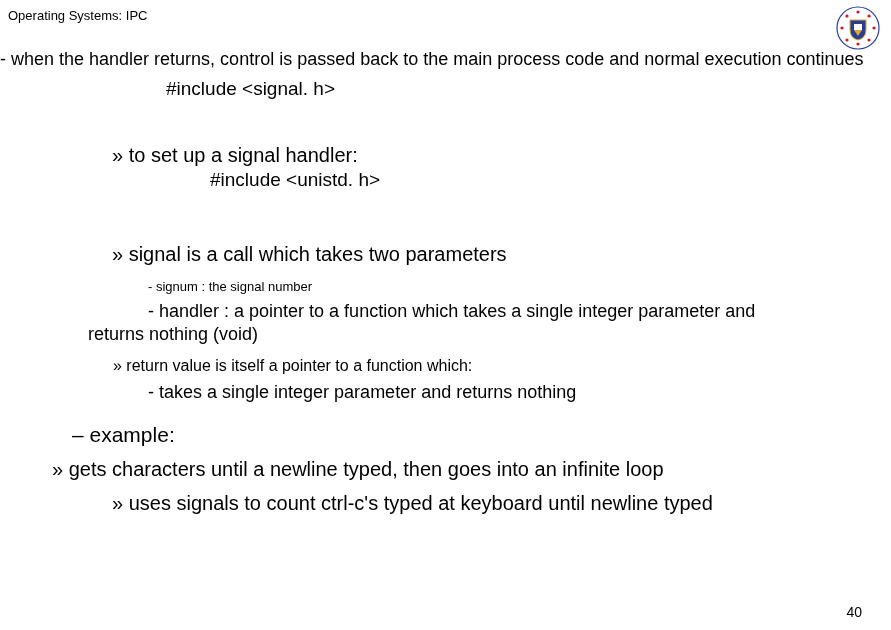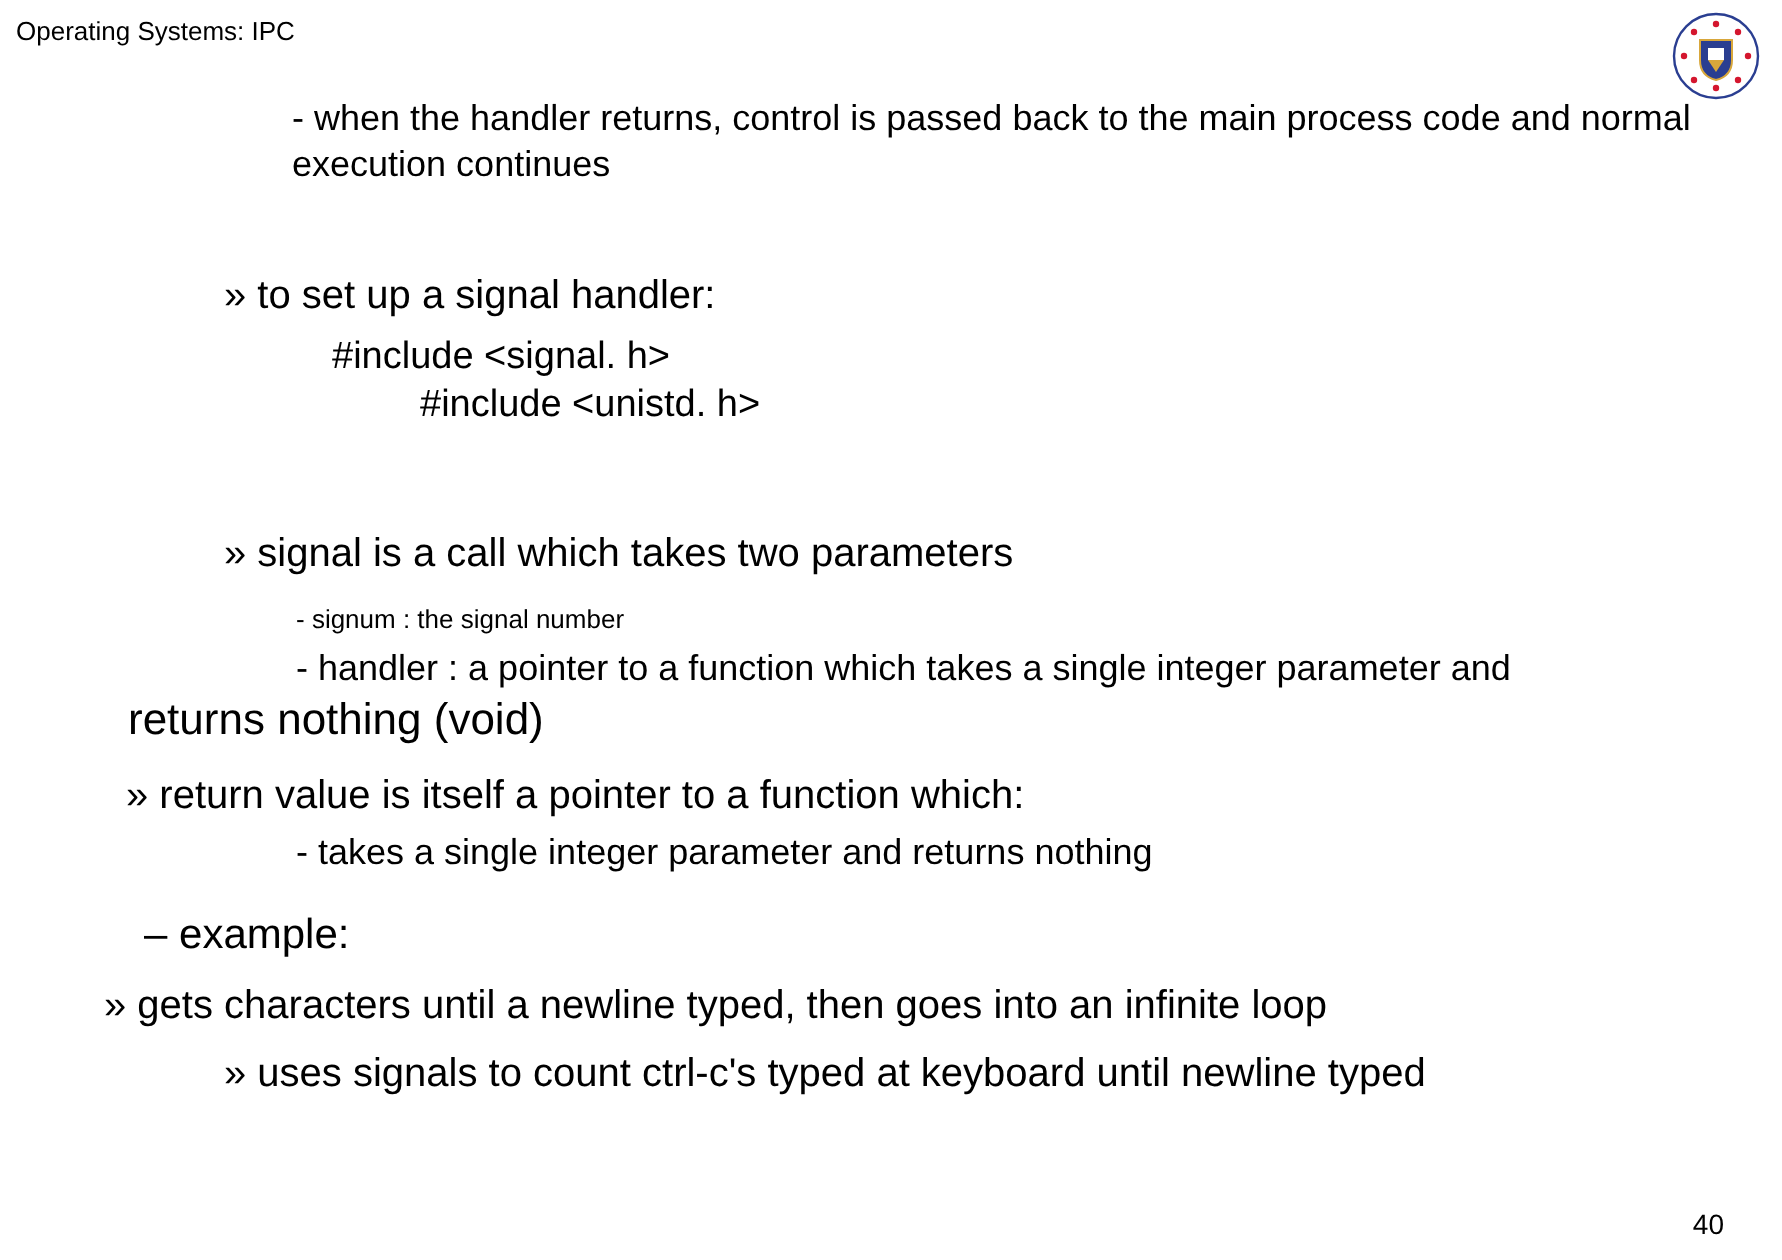--- a/index.html
+++ b/index.html
@@ -34,30 +34,30 @@
   }
   .content {
     position: absolute;
     top: 48px;
     left: 0;
     right: 0;
   }
   .line {
     line-height: 1.3;
   }
-  .l1 { margin-left: 146px; font-size: 18px; }
+  .l1 { font-size: 18px; }
   .l2 { margin-left: 112px; font-size: 20px; margin-top: 40px; }
   .l3 { margin-left: 166px; font-size: 19px; margin-top: 6px; }
   .l4 { margin-left: 210px; font-size: 19px; }
   .l5 { margin-left: 210px; font-size: 19px; margin-top: 18px; }
   .l6 { margin-left: 112px; font-size: 20px; margin-top: 48px; }
   .l7 { margin-left: 148px; font-size: 13px; margin-top: 12px; }
   .l8 { margin-left: 148px; font-size: 18px; margin-top: 4px; }
-  .l8b{ margin-left: 64px; font-size: 22px; }
-  .l9 { margin-left: 63px; font-size: 20px; margin-top: 10px; }
+  .l8b{ margin-left: 88px; font-size: 18px; }
+  .l9 { margin-left: 113px; font-size: 16px; margin-top: 10px; }
   .l10{ margin-left: 148px; font-size: 18px; margin-top: 4px; }
   .l11{ margin-left: 72px;  font-size: 21px; margin-top: 16px; }
   .l12{ margin-left: 52px; font-size: 20px; margin-top: 8px; }
   .l13{ margin-left: 112px; font-size: 20px; margin-top: 8px; }
   .pagenum {
     position: absolute;
     right: 24px;
     bottom: 10px;
     font-size: 14px;
   }
@@ -85,22 +85,22 @@
         <circle cx="11" cy="10" r="1.6" fill="#d4162e"></circle>
       </g>
       <path d="M14 14 h16 v10 q0 8 -8 10 q-8 -2 -8 -10 z" fill="#2a3e91" stroke="#d8a73b" stroke-width="1"></path>
       <rect x="18" y="18" width="8" height="6" fill="#ffffff"></rect>
       <path d="M18 24 h8 l-4 6 z" fill="#d8a73b"></path>
     </svg>
   </div>
 
   <div class="content">
     <div class="line l1">- when the handler returns, control is passed back to the main process code and normal execution continues</div>
+    <div class="line l3">#include &lt;signal. h&gt;</div>
     <div class="line l2">» to set up a signal handler:</div>
-    <div class="line l3">#include &lt;signal. h&gt;</div>
     <div class="line l4">#include &lt;unistd. h&gt;</div>
     <div class="line l6">» signal is a call which takes two parameters</div>
     <div class="line l7">- signum : the signal number</div>
     <div class="line l8">- handler : a pointer to a function which takes a single integer parameter and</div>
     <div class="line l8b">returns nothing (void)</div>
     <div class="line l9">» return value is itself a pointer to a function which:</div>
     <div class="line l10">- takes a single integer parameter and returns nothing</div>
     <div class="line l11">– example:</div>
     <div class="line l12">» gets characters until a newline typed, then goes into an infinite loop</div>
     <div class="line l13">» uses signals to count ctrl-c's typed at keyboard until newline typed</div>

